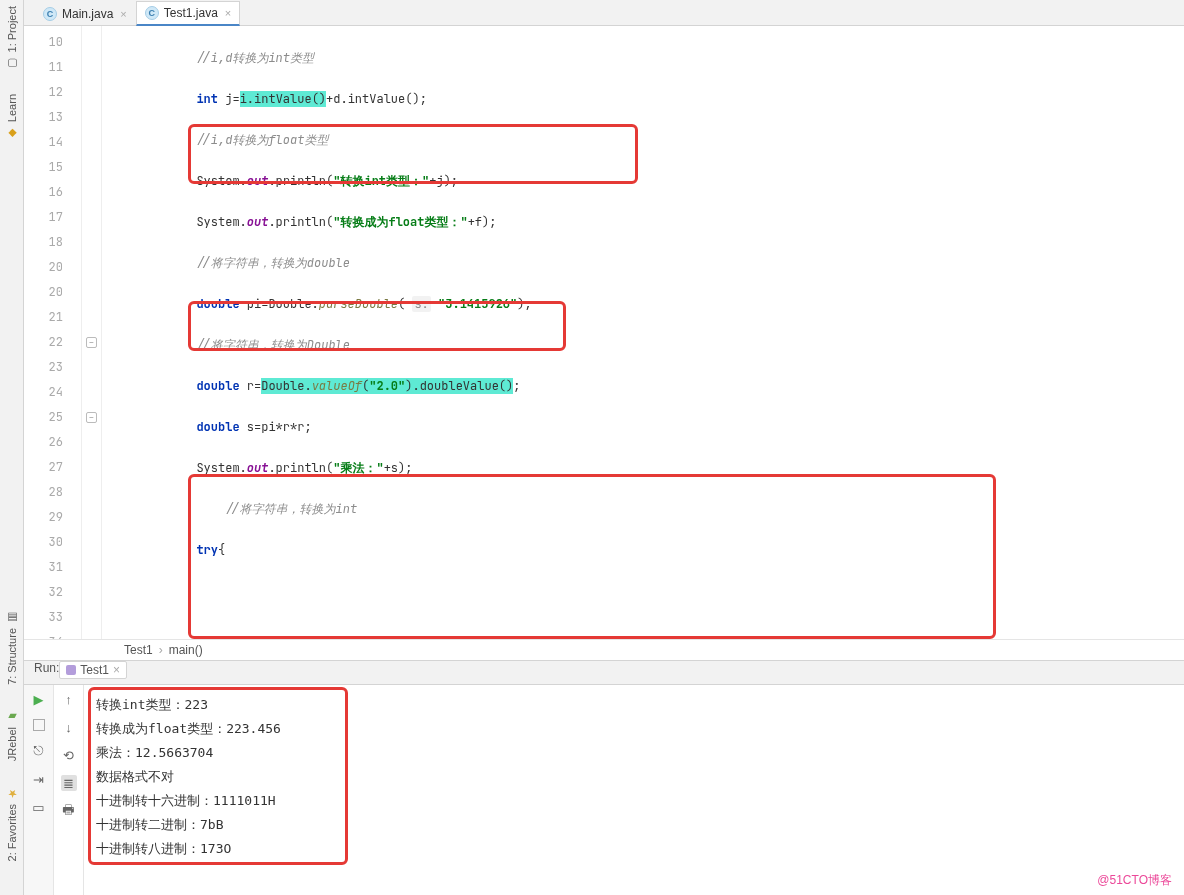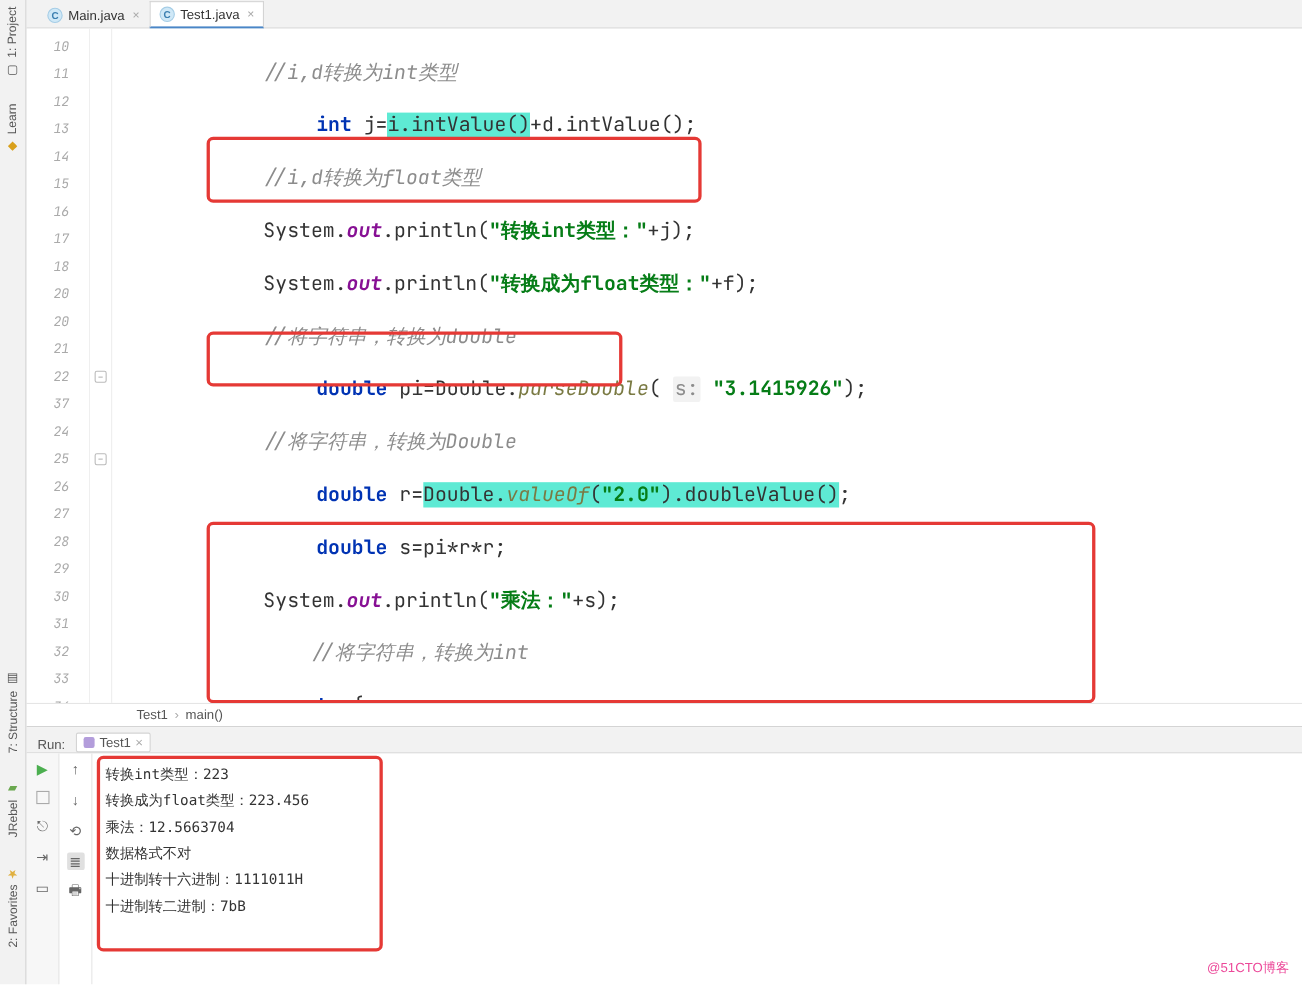--- a/index.html
+++ b/index.html
@@ -78,44 +78,43 @@
   .editor-wrap { flex: 1; display: flex; overflow: hidden; background: #fff;}
   .gutter {
     width: 58px; flex-shrink: 0;
     background: #fff;
     border-right: 1px solid #eee;
     text-align: right;
     color: #aaa;
     font-family: "JetBrains Mono","Consolas",monospace;
     font-size: 12px;
     padding-top: 4px;
-    font-style: italic;
   }
   .gutter .gl { padding-right: 18px; height: 25px; line-height: 25px; position: relative;}
   .gutter-side {
     width: 20px; flex-shrink:0; background:#fff; border-right:1px solid #eee;
     padding-top:4px;
   }
   .gutter-side .gs { height:25px; display:flex; align-items:center; justify-content:center;}
   .gutter-side .fold {
     width:11px;height:11px;border:1px solid #bbb;border-radius:2px;
     font-size:8px;color:#888;display:flex;align-items:center;justify-content:center;
     line-height:1;
   }
   .code {
     flex: 1;
     font-family: "JetBrains Mono","Consolas",monospace;
-    font-size: 18px;
+    font-size: 12px;
     padding-top: 4px;
     white-space: pre;
     overflow: auto;
     position: relative;
   }
   .code .ln { height: 25px; line-height: 25px; padding-left: 8px; position: relative;}
-  .c-kw { color: #0033b3; font-weight: bold; margin-left: 48px; }
+  .c-kw { color: #0033b3; font-weight: bold; }
   .c-st { color: #871094; font-style: italic; font-weight: bold;}
   .c-mth { color: #7a7a43; font-style: italic; }
   .c-str { color: #067d17; font-weight:bold;}
   .c-com { color: #8c8c8c; font-style: italic; }
   .c-param { color: #8c8c8c; background:#f2f2f2; padding:0 2px; border-radius:2px; font-style:normal;}
   .c-warn { background: #5eead4; }
   .redbox {
     position: absolute;
     border: 3px solid #e53935;
     border-radius: 6px;
@@ -137,24 +136,24 @@
   .breadcrumb .sep::after { content: "›"; color:#aaa; margin-left:6px;}
   .run-panel {
     height: 210px;
     background: #fff;
     display: flex;
   }
   .run-header {
     height: 24px;
     background: #f2f2f2;
     border-bottom: 1px solid #d4d4d4;
-    display: flex; align-items: flex-end;
+    display: flex; align-items: flex-start;
     padding-left: 10px;
     font-size: 12px; color: #555;
-    gap: 10px;
+    gap: 0;
   }
   .run-header .conf {
     background:#fff; padding:1px 6px; border:1px solid #d4d4d4; border-radius:2px;
     display:flex; align-items:center; gap:4px;
   }
   .run-gutter {
     width: 30px; flex-shrink:0;
     border-right: 1px solid #e5e5e5;
     display:flex; flex-direction:column; align-items:center;
     padding-top:6px; gap:12px;
@@ -236,21 +235,21 @@
         <div class="gl">13</div>
         <div class="gl">14</div>
         <div class="gl">15</div>
         <div class="gl">16</div>
         <div class="gl">17</div>
         <div class="gl">18</div>
         <div class="gl">20</div>
         <div class="gl">20</div>
         <div class="gl">21</div>
         <div class="gl">22</div>
-        <div class="gl">37</div>
+        <div class="gl">23</div>
         <div class="gl">24</div>
         <div class="gl">25</div>
         <div class="gl">26</div>
         <div class="gl">27</div>
         <div class="gl">28</div>
         <div class="gl">29</div>
         <div class="gl">30</div>
         <div class="gl">31</div>
         <div class="gl">32</div>
         <div class="gl">33</div>
@@ -349,20 +348,21 @@
         <div class="ib" style="background:#e0e0e0;border-radius:2px">≣</div>
         <div class="ib">🖶</div>
       </div>
       <div class="run-out">
         <div>转换int类型：223</div>
         <div>转换成为float类型：223.456</div>
         <div>乘法：12.5663704</div>
         <div>数据格式不对</div>
         <div>十进制转十六进制：1111011H</div>
         <div>十进制转二进制：7bB</div>
+        <div>十进制转八进制：173O</div>
         <div class="redbox" style="left:4px; top:2px; width:260px; height:178px;"></div>
       </div>
     </div>
 
   </div>
 </div>
 
 <div class="watermark">@51CTO博客</div>
 
 </body></html>

